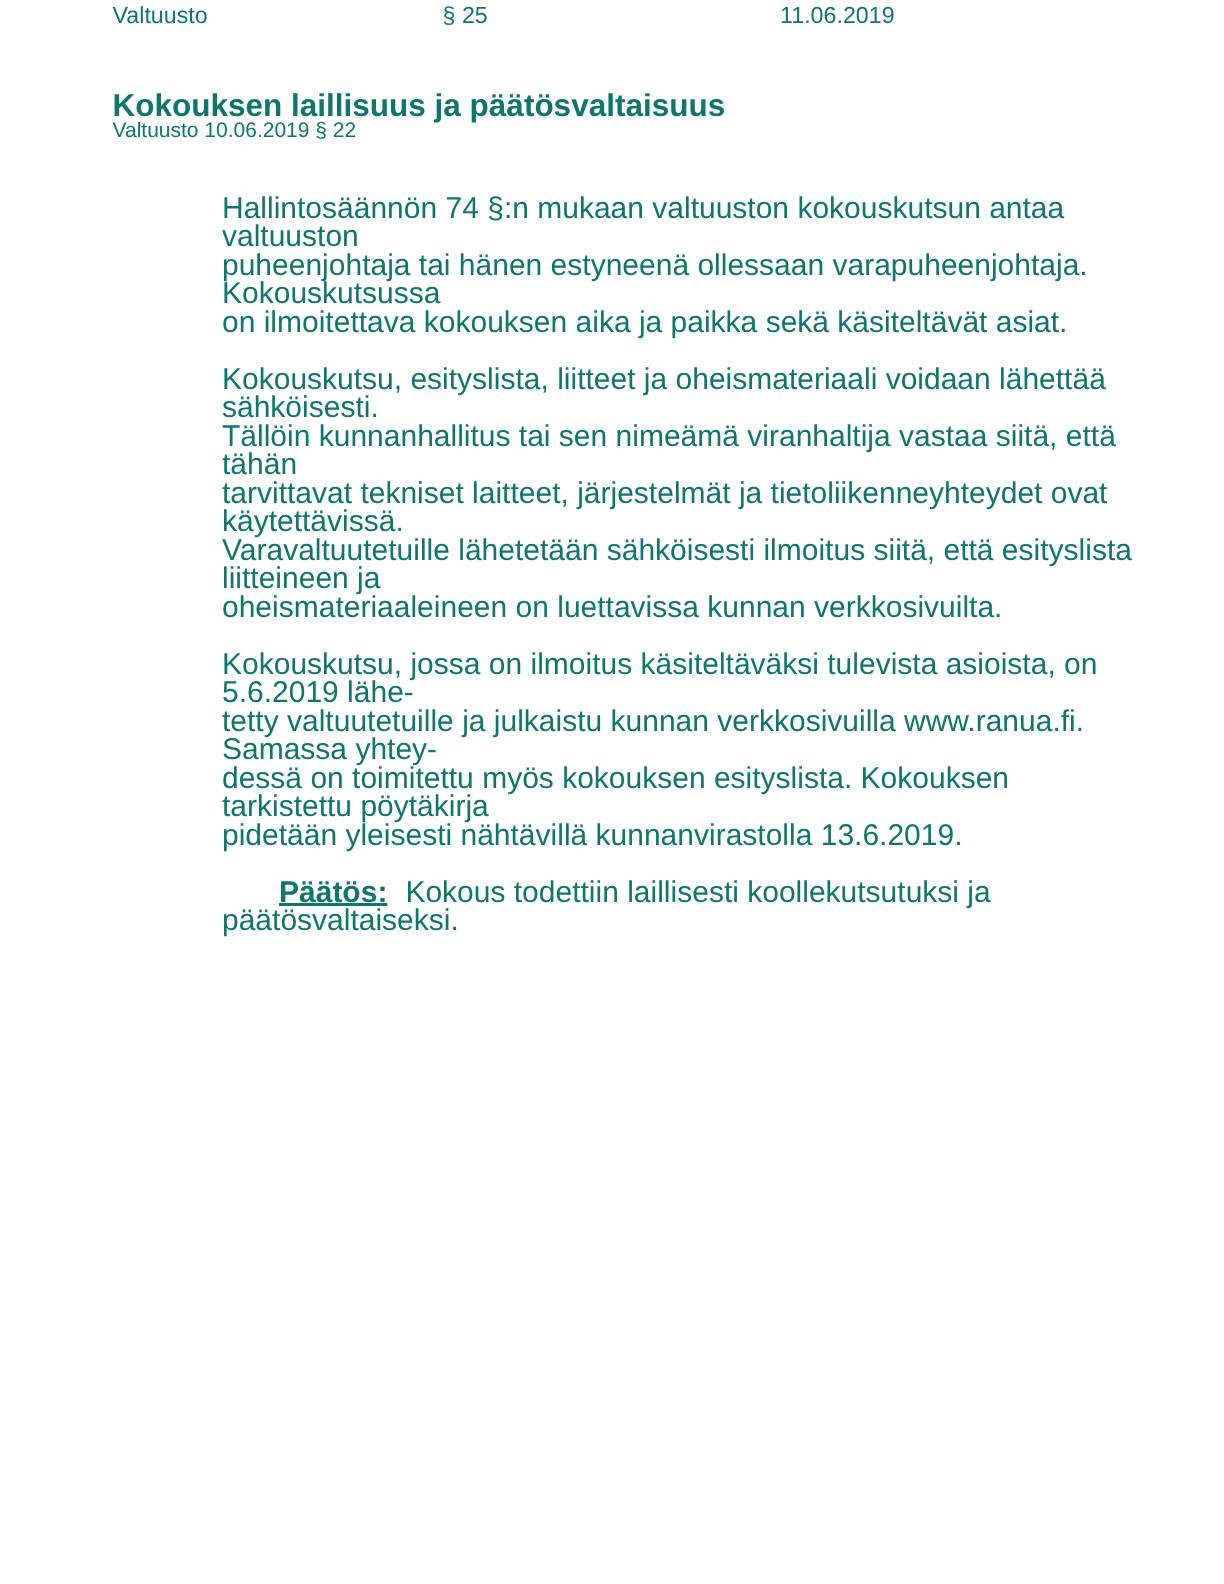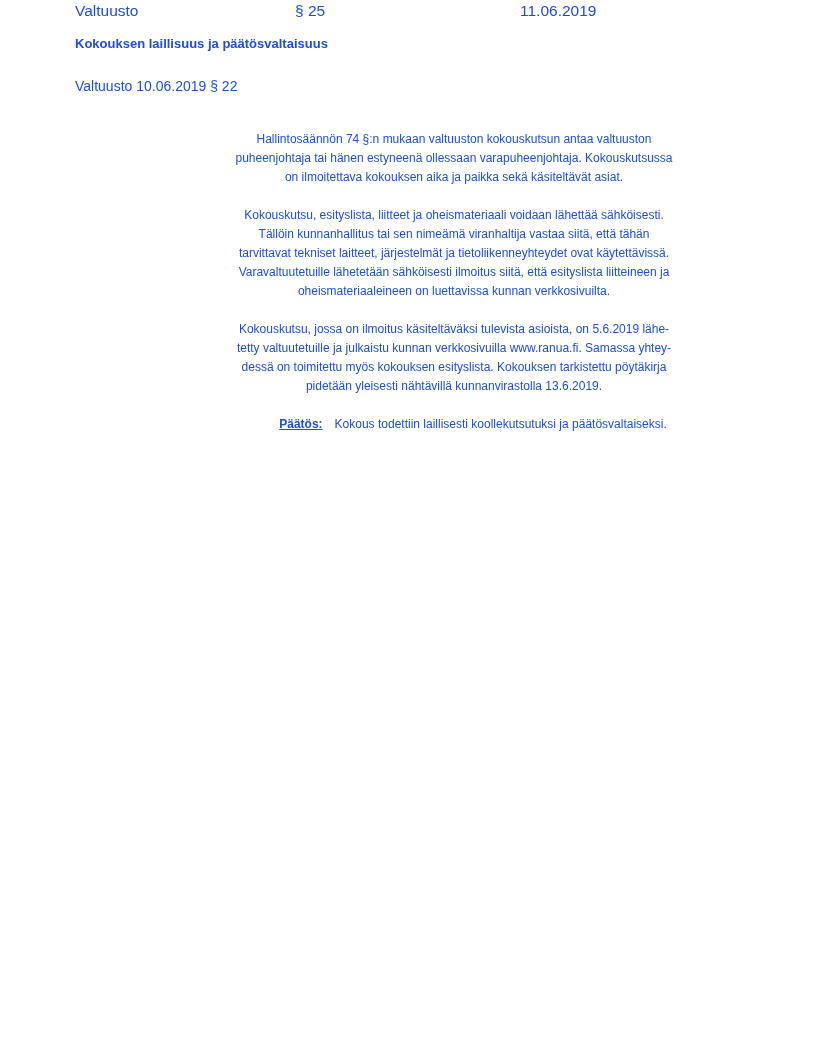--- a/index.html
+++ b/index.html
@@ -2,59 +2,58 @@
 <html><head>
 <meta charset="utf-8">
 <style>
   * { box-sizing: border-box; }
   html, body { margin: 0; padding: 0; background: #ffffff; }
   .page {
     position: relative;
     width: 816px;
     height: 1056px;
     background: #ffffff;
-    color: #1d4ed8;
+    color: #0f766e;
     font-family: "Liberation Sans", sans-serif;
     overflow: hidden;
   }
   .hdr {
     position: absolute;
     top: 1px;
     font-size: 15.5px;
     line-height: 19px;
     white-space: nowrap;
   }
   .hdr-left    { left: 75px; }
   .hdr-section { left: 295px; }
   .hdr-date    { left: 520px; }
   .doc-title {
     position: absolute;
     left: 75px;
-    top: 24px;
-    font-size: 13px;
+    top: 46px;
+    font-size: 21px;
     font-weight: bold;
     line-height: 21px;
     white-space: nowrap;
   }
   .doc-subtitle {
     position: absolute;
     left: 75px;
     top: 77px;
     font-size: 14px;
     line-height: 19px;
     white-space: nowrap;
   }
   .body-block {
     position: absolute;
     left: 148px;
     top: 130px;
     width: 612px;
-    font-size: 12px;
+    font-size: 20px;
     line-height: 19px;
-    text-align: center;
   }
   .para {
     margin: 0 0 19px 0;
     white-space: pre-line;
   }
   .decision {
     margin: 0;
   }
   .decision-label {
     font-weight: bold;

